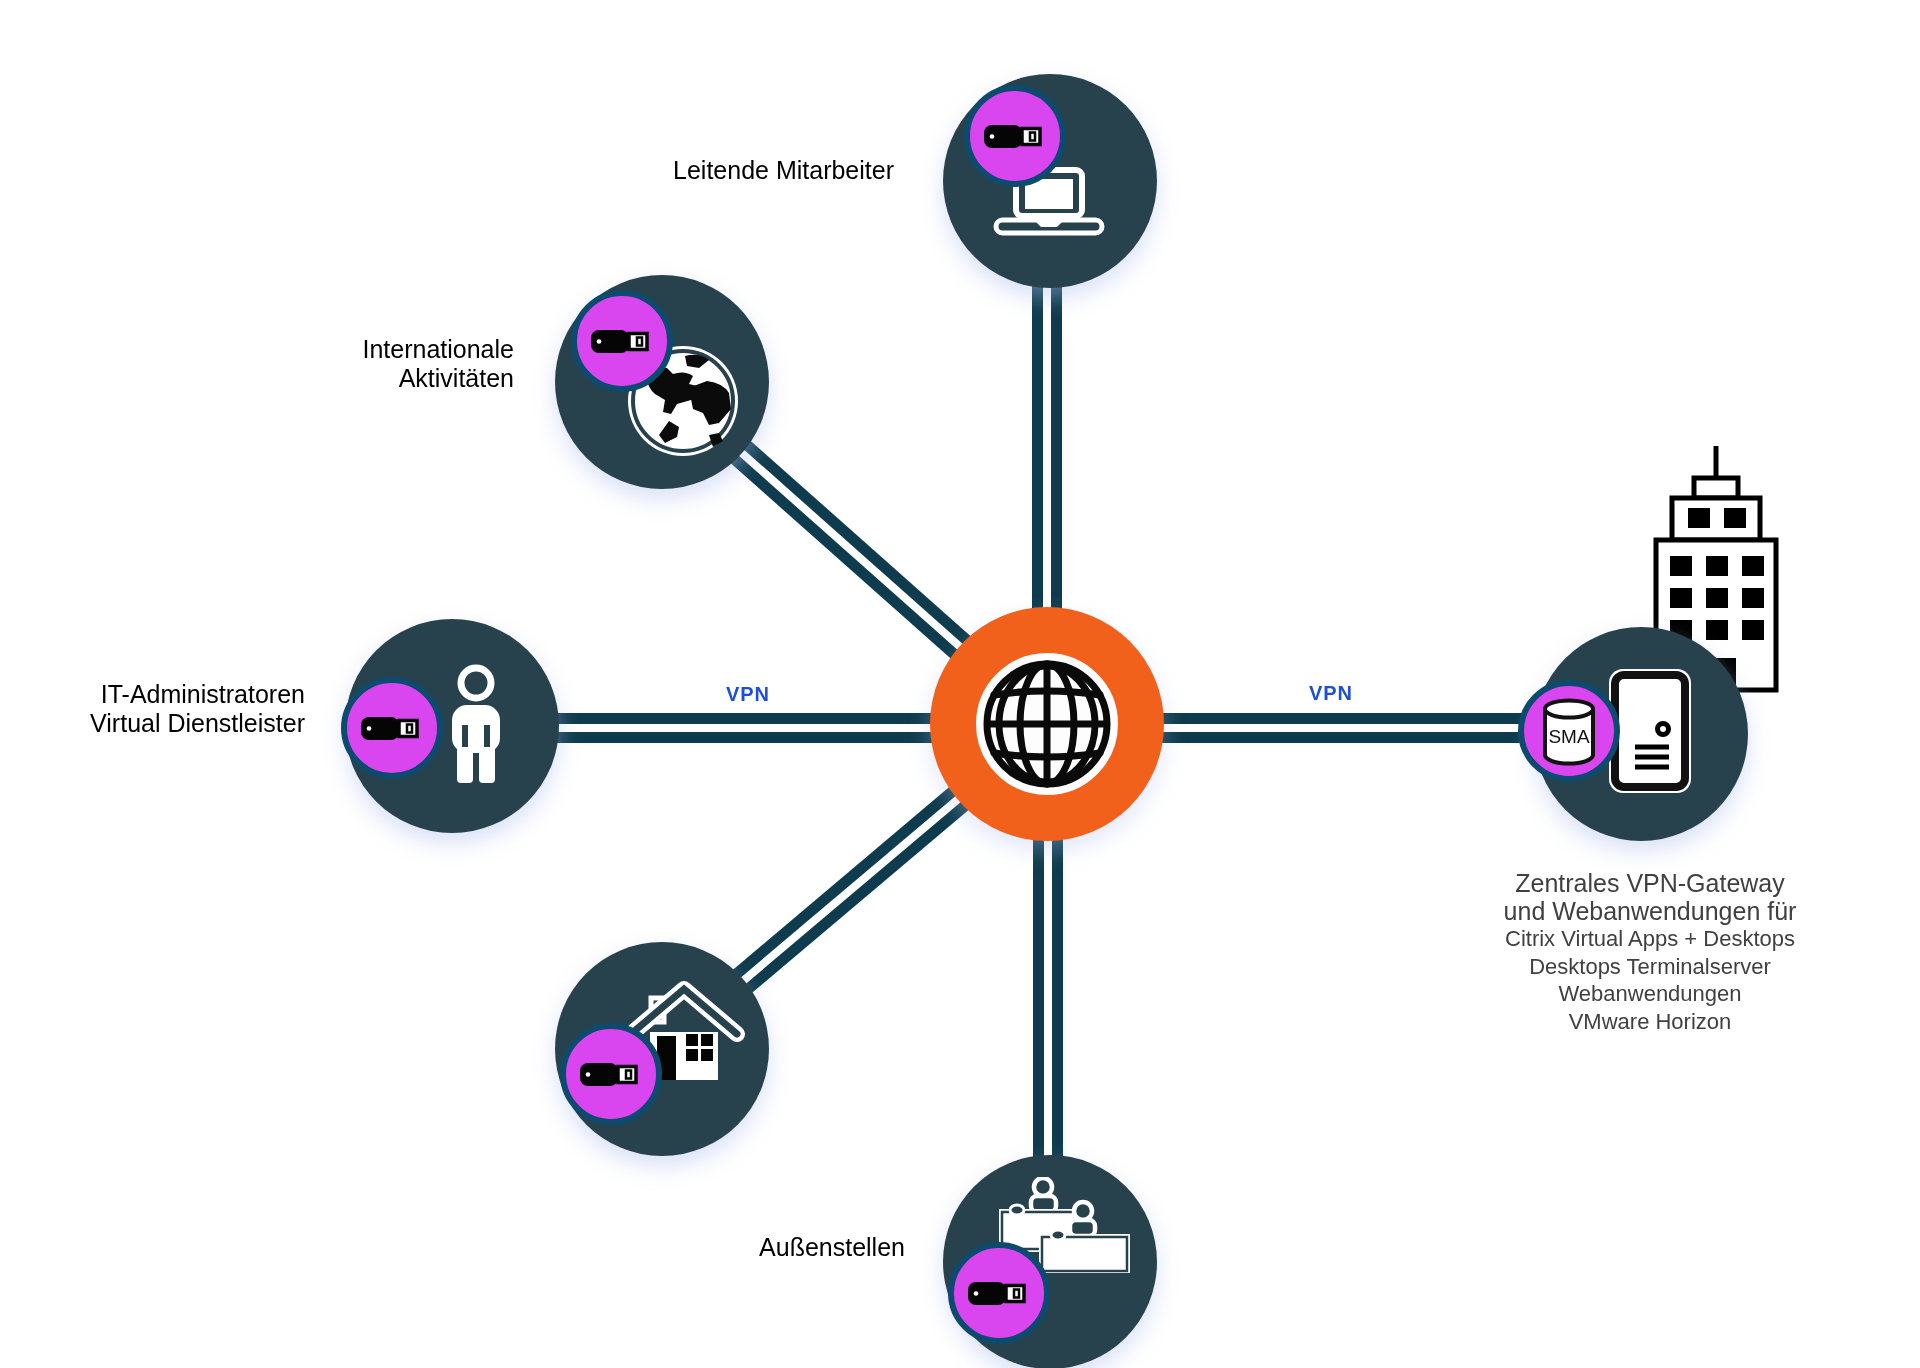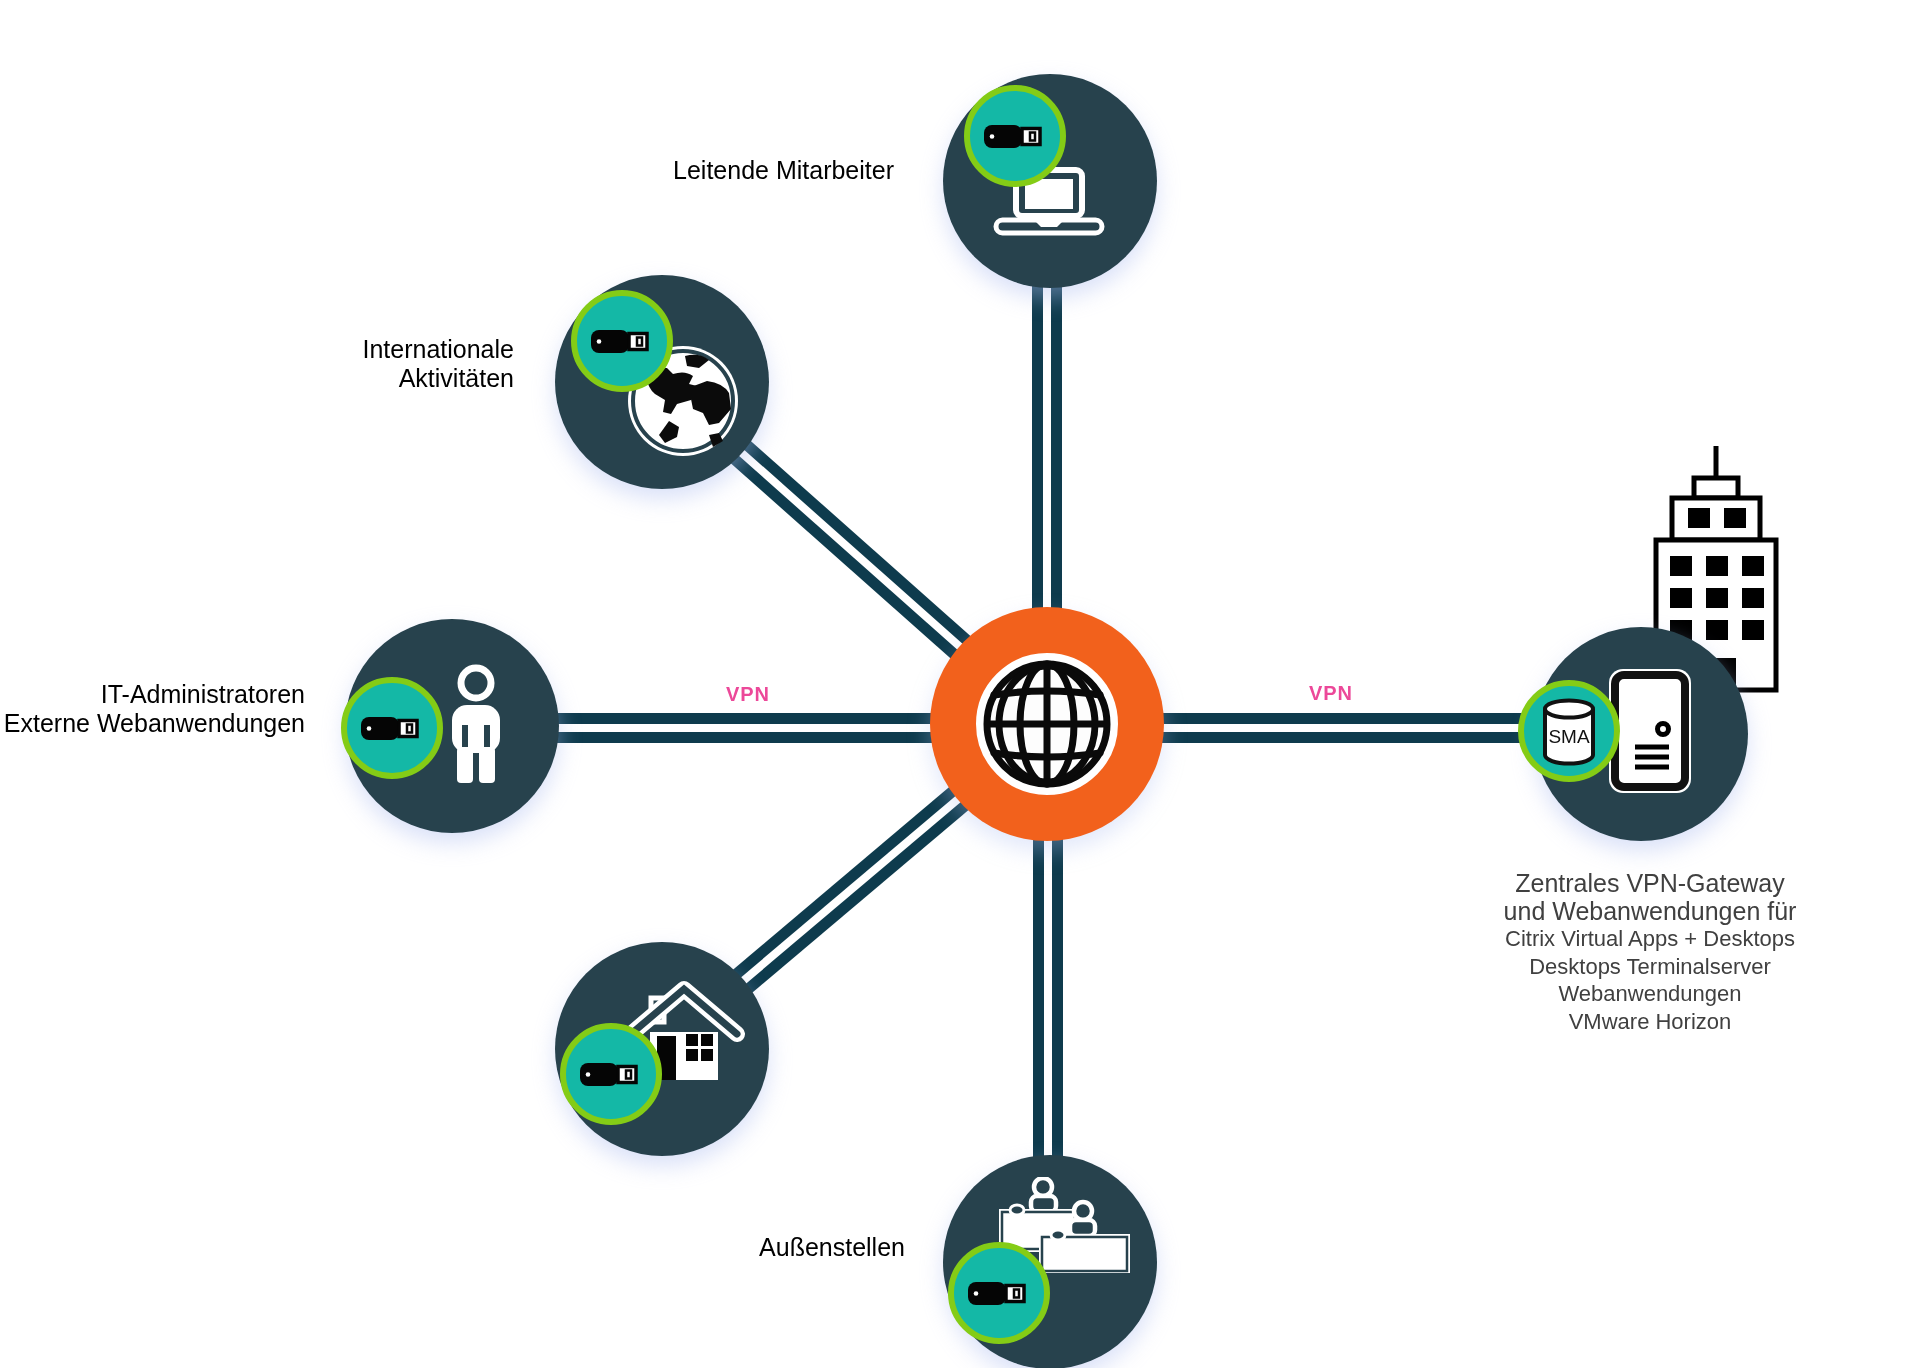--- a/index.html
+++ b/index.html
@@ -22,29 +22,29 @@
   }
   .hub {
     position:absolute; left:930px; top:583px; width:234px; height:234px;
     border-radius:50%; background:#F2611C; z-index:3;
     box-shadow:0 10px 22px rgba(173,189,240,.35);
   }
   .node-icon, .hub-icon { position:absolute; }
 
   .badge {
     position:absolute; width:102px; height:102px; border-radius:50%;
-    background:#14b8a6; border:6px solid #84cc16; box-sizing:border-box;
+    background:#d946ef; border:6px solid #0c4a6e; box-sizing:border-box;
     display:flex; align-items:center; justify-content:center; z-index:4;
   }
 
   
   .lbl { position:absolute; color:#000; font-size:25px; line-height:29px; z-index:2; white-space:nowrap; }
   .lbl.right-align { text-align:right; }
   .vpn-lbl {
-    position:absolute; width:80px; text-align:center; color:#ec4899;
+    position:absolute; width:80px; text-align:center; color:#1d4ed8;
     font-size:20px; font-weight:bold; letter-spacing:1px; z-index:2;
   }
   .right-block { position:absolute; left:1455px; top:846px; width:390px; text-align:center; color:#404040; z-index:2; }
   .right-block .big { font-size:25px; line-height:27.5px; }
   .right-block .small { font-size:22px; line-height:27.5px; }
 
   .building { position:absolute; left:1650px; top:422px; z-index:1; }
 </style>
 </head>
 <body>
@@ -171,21 +171,21 @@
   <div class="badge" style="left:341px; top:653px;">
     <svg width="66" height="33" viewBox="0 0 66 33">
       <rect x="2" y="5" width="38" height="23" rx="8" fill="#050505"></rect>
       <circle cx="10" cy="16.5" r="2.3" fill="#fff"></circle>
       <rect x="40" y="8.5" width="18" height="16" fill="#fff" stroke="#050505" stroke-width="3.5"></rect>
       <rect x="48" y="12.5" width="5" height="8" fill="none" stroke="#050505" stroke-width="2.5"></rect>
     </svg>
   </div>
   <div class="lbl right-align" style="right:1612px; top:656px;text-align:right;">
     <div>IT-Administratoren</div>
-    <div>Externe Webanwendungen</div>
+    <div>Virtual Dienstleister</div>
   </div>
 
   <div class="node" style="left:555px; top:918px;">
     <svg class="node-icon" style="left:68px; top:34px;" width="122" height="114" viewBox="0 0 122 114">
       <rect x="27" y="56" width="68" height="48" fill="#fff"></rect>
       <rect x="34" y="60" width="19" height="44" fill="#050505"></rect>
       <g fill="#050505">
         <rect x="63" y="58" width="12" height="12"></rect>
           <rect x="78" y="58" width="12" height="12"></rect>
         <rect x="63" y="73" width="12" height="12"></rect>

